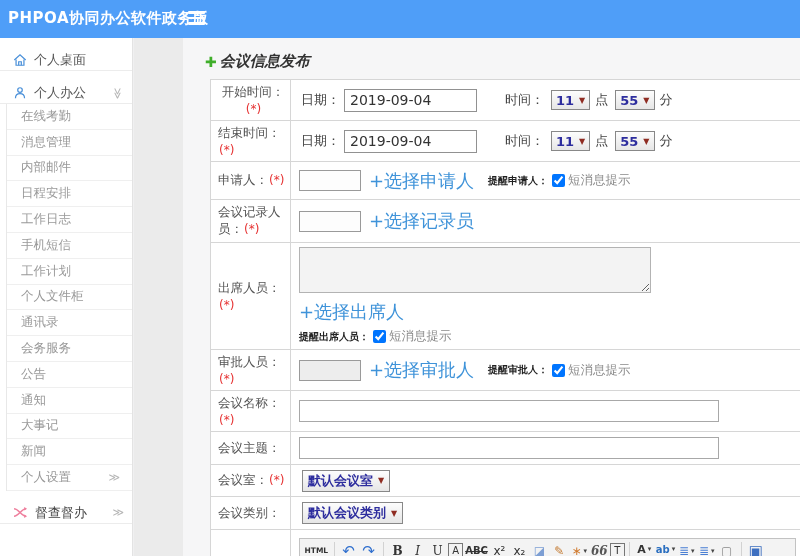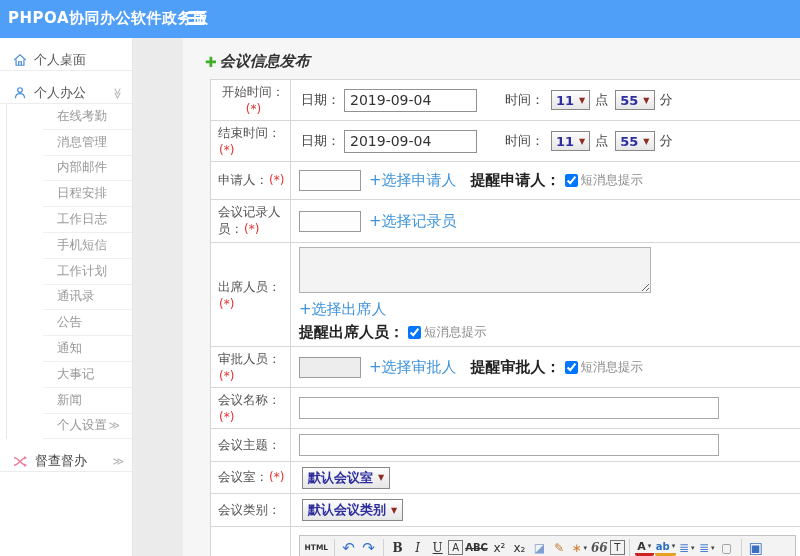--- a/index.html
+++ b/index.html
@@ -12,21 +12,21 @@
   .hamburger { position:absolute; left:188px; top:11px; width:17px; height:16px; cursor:pointer; }
   .hamburger i { display:block; width:17px; height:2.5px; background:#fff; margin-bottom:3px; border-radius:1px; }
 
   
   .sidebar { position:absolute; left:0; top:38px; width:133px; bottom:0; background:#fff; border-right:1px solid #e3e3e3; z-index:4; }
   .side-item { display:flex; align-items:center; height:33px; padding:12px 8px 0 13px; border-bottom:1px solid #ececec; cursor:pointer; }
   .side-item svg { flex:0 0 auto; margin-right:7px; }
   .side-item .slab { font-size:13px; color:#555; flex:1 1 auto; white-space:nowrap; }
   .chev { color:#b5b5b5; font-size:11px; flex:0 0 auto; }
   .chev.down { display:inline-block; transform:rotate(90deg); }
-  .submenu { border-left:1px solid #e8e8e8; margin-left:6px;padding-left:36px; }
+  .submenu { border-left:1px solid #e8e8e8; margin-left:6px; }
   .sub-item { display:flex; align-items:center; height:25.8px; padding:0 12px 0 14px; border-bottom:1px solid #efefef; font-size:12.5px; color:#999; cursor:pointer; white-space:nowrap; }
   .sub-item .slab { flex:1 1 auto; color:#999; }
   .supervise .slab { color:#444; }
 
   
   .gutter { position:absolute; left:134px; top:38px; width:49px; bottom:0; background:#ebebeb; }
   .panel { position:absolute; left:183px; top:38px; width:617px; bottom:0; background:#f6f6f7; overflow:hidden; }
   .page-title { display:flex; align-items:center; margin:14px 0 8px 22px; }
   .plus-icon { color:#3fae2a; font-size:14px; font-weight:bold; margin-right:3px; text-shadow:0 0 1px #fff; }
   .page-title h1 { font-size:15px; font-weight:bold; color:#333;font-style:italic; }
@@ -41,22 +41,22 @@
   .rowline { display:flex; align-items:center; flex-wrap:nowrap; }
   input.date { width:133px; height:23px; border:1px solid #919191; font-size:14px; color:#333; padding:0 5px; font-family:inherit; }
   .gap { display:inline-block; width:26px; }
   .sel { display:inline-flex; align-items:center; justify-content:space-between; border:1px solid #888;
          background:linear-gradient(#fdfdfd,#e6e6e6); padding:1px 4px; min-width:36px; height:20px;
          color:#2d2d9e; font-size:13px; font-weight:bold; cursor:pointer; margin:0 3px; }
   .sel .car { color:#8f2c22; font-size:8px; font-style:normal; margin-left:5px; }
   .sel.wide { min-width:0; padding:2px 5px; height:22px; }
   input.small { width:62px; height:21px; border:1px solid #9a9a9a; background:#fdfdfd; margin-right:8px; font-family:inherit; padding:0 4px; }
   input.small.gray { background:#ededed; }
-  a.pick { color:#3f93d9; font-size:15px; text-decoration:none; margin-right:14px; white-space:nowrap; cursor:pointer; }
-  .remind { font-size:15px; font-weight:bold; color:#222; margin-right:4px; white-space:nowrap; }
+  a.pick { color:#3f93d9; font-size:18px; text-decoration:none; margin-right:14px; white-space:nowrap; cursor:pointer; }
+  .remind { font-size:10px; font-weight:bold; color:#222; margin-right:4px; white-space:nowrap; }
   .sms { font-size:12.5px; color:#8a8a8a; margin-left:3px; white-space:nowrap; }
   input[type=checkbox] { width:13px; height:13px; vertical-align:-2px; }
   textarea.attend { width:352px; height:46px; background:#f3f3f3; border:1px solid #b3b3b3; resize:both; font-family:inherit; }
   .subline { margin-top:4px; display:flex; align-items:center; }
   input.wide { width:420px; height:22px; border:1px solid #a8a8a8; font-family:inherit; padding:0 4px; font-size:13px; }
 
   
   .editor { width:497px; border:1px solid #c2c2c2; background:#b91c1c; }
   .tb-row { display:flex; align-items:center; background:#f3f3f3; border-bottom:1px solid #d9d9d9; padding:2px 3px; height:24px; white-space:nowrap; overflow:hidden; }
   .tbtn { display:inline-flex; align-items:center; justify-content:center; min-width:19px; height:19px; margin:0 0.5px;
@@ -119,21 +119,27 @@
     <div class="sub-item">
         <span class="slab">工作日志</span>
       </div>
     <div class="sub-item">
         <span class="slab">手机短信</span>
       </div>
     <div class="sub-item">
         <span class="slab">工作计划</span>
       </div>
     <div class="sub-item">
+        <span class="slab">个人文件柜</span>
+      </div>
+    <div class="sub-item">
         <span class="slab">通讯录</span>
+      </div>
+    <div class="sub-item">
+        <span class="slab">会务服务</span>
       </div>
     <div class="sub-item">
         <span class="slab">公告</span>
       </div>
     <div class="sub-item">
         <span class="slab">通知</span>
       </div>
     <div class="sub-item">
         <span class="slab">大事记</span>
       </div>

